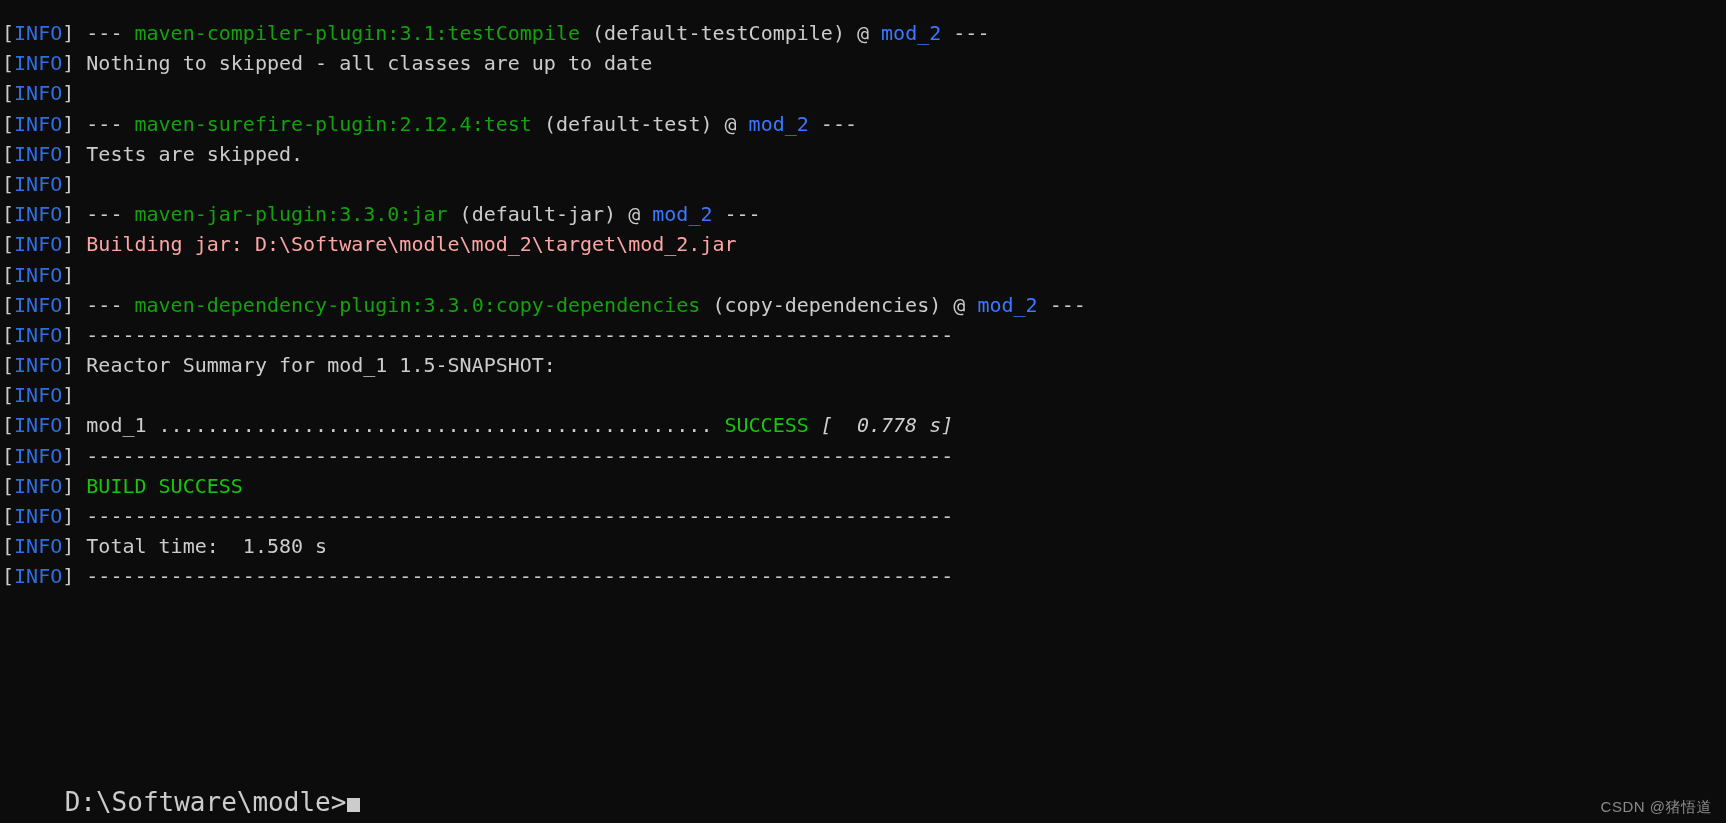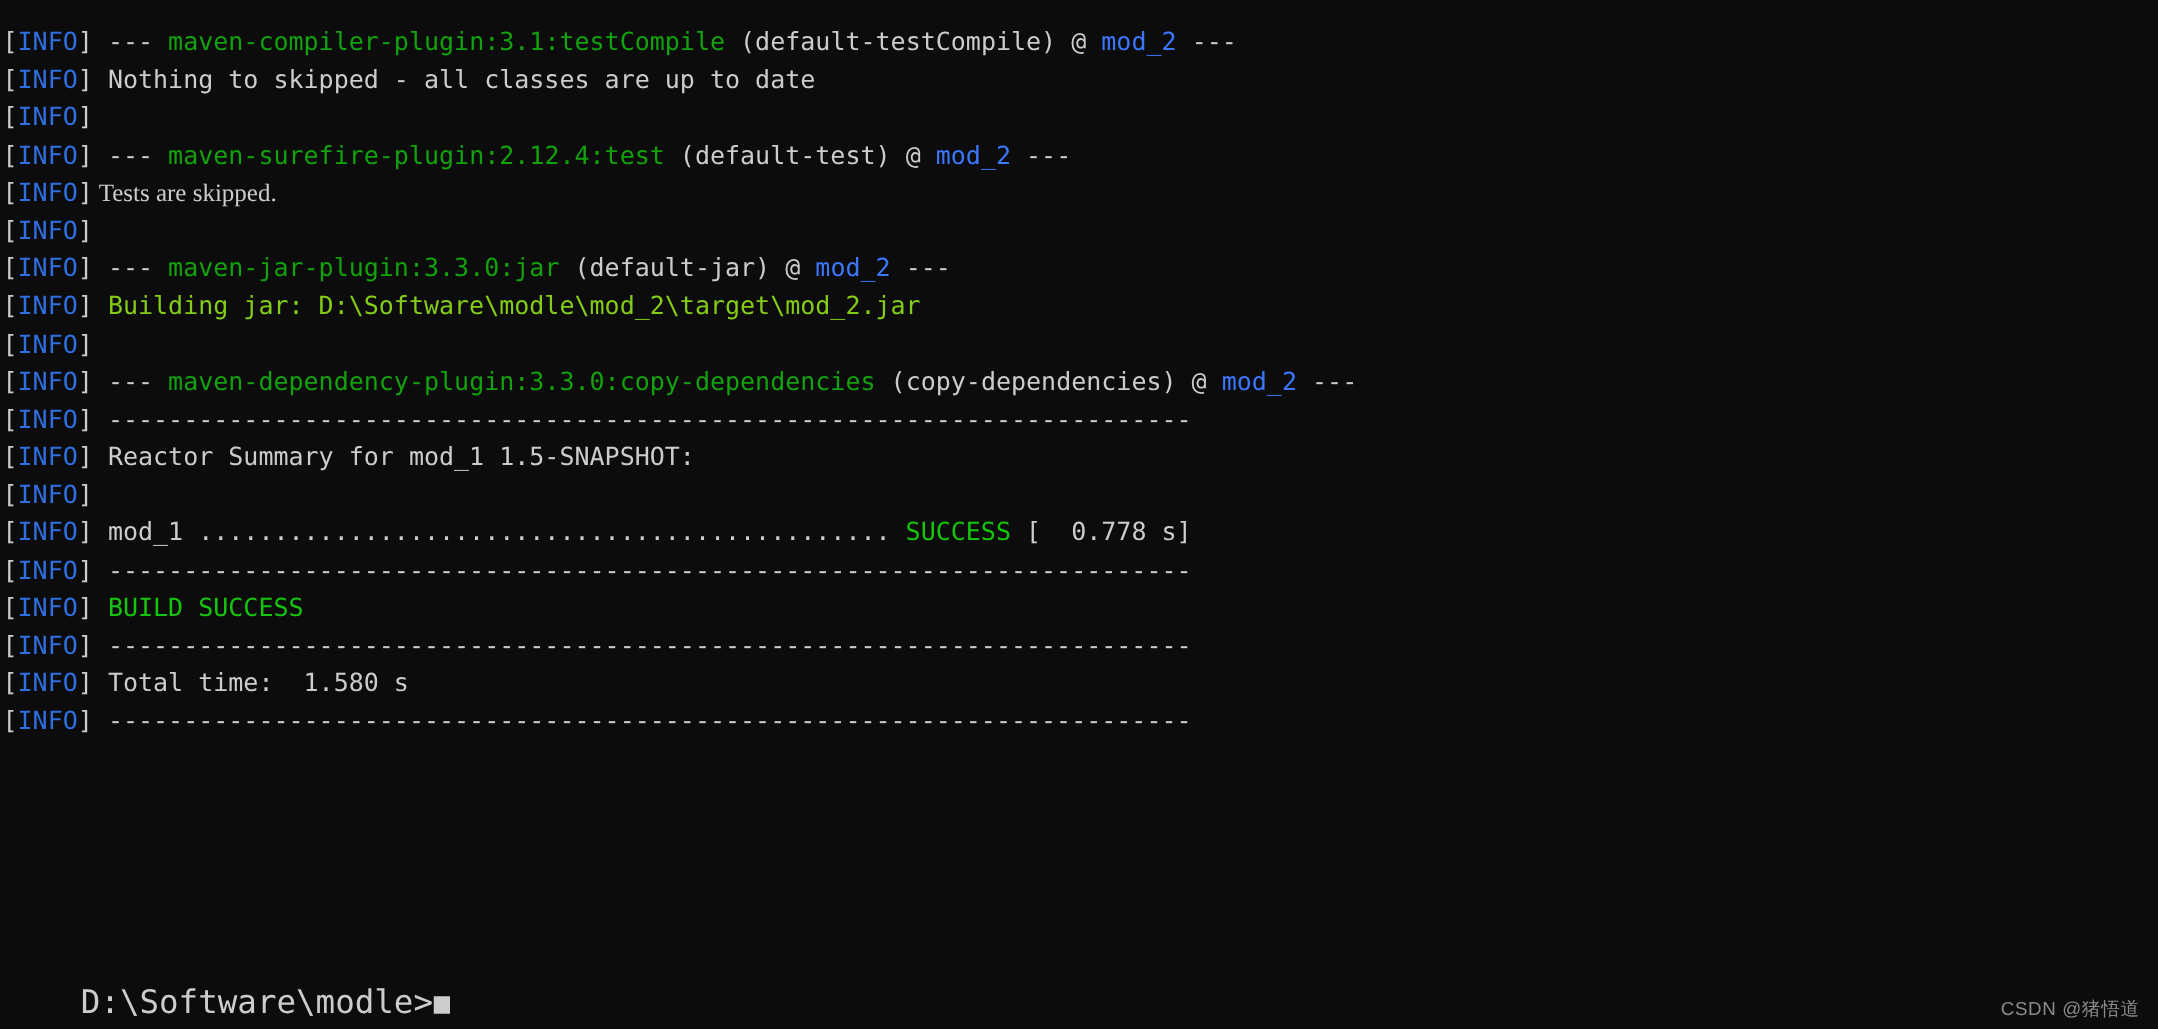--- a/index.html
+++ b/index.html
@@ -72,30 +72,30 @@
 </head>
 <body>
 
 <div id="terminal">
   <div id="log-output">
       <div class="line first-line-clip" id="line-00-clipped"><span><span class="tag-bracket">[</span><span class="info">INFO</span><span class="tag-bracket">]</span><span style="color: rgb(204, 204, 204);"></span></span></div>
       <div class="line" id="line-01-compiler-goal"><span class="tag-bracket">[</span><span class="info">INFO</span><span class="tag-bracket">]</span><span style="color: rgb(204, 204, 204);"> --- </span><span style="color: rgb(19, 161, 14);">maven-compiler-plugin:3.1:testCompile</span><span style="color: rgb(204, 204, 204);"> (default-testCompile)</span><span style="color: rgb(204, 204, 204);"> @ </span><span style="color: rgb(59, 120, 255);">mod_2</span><span style="color: rgb(204, 204, 204);"> ---</span></div>
       <div class="line" id="line-02-nothing-to-compile"><span class="tag-bracket">[</span><span class="info">INFO</span><span class="tag-bracket">]</span><span style="color: rgb(204, 204, 204);"> Nothing to skipped - all classes are up to date</span></div>
       <div class="line" id="line-03-blank"><span class="tag-bracket">[</span><span class="info">INFO</span><span class="tag-bracket">]</span></div>
       <div class="line" id="line-04-surefire-goal"><span class="tag-bracket">[</span><span class="info">INFO</span><span class="tag-bracket">]</span><span style="color: rgb(204, 204, 204);"> --- </span><span style="color: rgb(19, 161, 14);">maven-surefire-plugin:2.12.4:test</span><span style="color: rgb(204, 204, 204);"> (default-test)</span><span style="color: rgb(204, 204, 204);"> @ </span><span style="color: rgb(59, 120, 255);">mod_2</span><span style="color: rgb(204, 204, 204);"> ---</span></div>
-      <div class="line" id="line-05-tests-skipped"><span class="tag-bracket">[</span><span class="info">INFO</span><span class="tag-bracket">]</span><span style="color: rgb(204, 204, 204); font-family: Liberation Serif, serif;"> Tests are skipped.</span></div>
+      <div class="line" id="line-05-tests-skipped"><span class="tag-bracket">[</span><span class="info">INFO</span><span class="tag-bracket">]</span><span style="color: rgb(204, 204, 204);"> Tests are skipped.</span></div>
       <div class="line" id="line-06-blank"><span class="tag-bracket">[</span><span class="info">INFO</span><span class="tag-bracket">]</span></div>
       <div class="line" id="line-07-jar-goal"><span class="tag-bracket">[</span><span class="info">INFO</span><span class="tag-bracket">]</span><span style="color: rgb(204, 204, 204);"> --- </span><span style="color: rgb(19, 161, 14);">maven-jar-plugin:3.3.0:jar</span><span style="color: rgb(204, 204, 204);"> (default-jar)</span><span style="color: rgb(204, 204, 204);"> @ </span><span style="color: rgb(59, 120, 255);">mod_2</span><span style="color: rgb(204, 204, 204);"> ---</span></div>
-      <div class="line" id="line-08-building-jar"><span class="tag-bracket">[</span><span class="info">INFO</span><span class="tag-bracket">]</span><span style="color: #84cc16;"> Building jar: D:\Software\modle\mod_2\target\mod_2.jar</span></div>
+      <div class="line" id="line-08-building-jar"><span class="tag-bracket">[</span><span class="info">INFO</span><span class="tag-bracket">]</span><span style="color: #fca5a5;"> Building jar: D:\Software\modle\mod_2\target\mod_2.jar</span></div>
       <div class="line" id="line-09-blank"><span class="tag-bracket">[</span><span class="info">INFO</span><span class="tag-bracket">]</span></div>
       <div class="line" id="line-10-dependency-goal"><span class="tag-bracket">[</span><span class="info">INFO</span><span class="tag-bracket">]</span><span style="color: rgb(204, 204, 204);"> --- </span><span style="color: rgb(19, 161, 14);">maven-dependency-plugin:3.3.0:copy-dependencies</span><span style="color: rgb(204, 204, 204);"> (copy-dependencies)</span><span style="color: rgb(204, 204, 204);"> @ </span><span style="color: rgb(59, 120, 255);">mod_2</span><span style="color: rgb(204, 204, 204);"> ---</span></div>
       <div class="line" id="line-12-separator"><span class="tag-bracket">[</span><span class="info">INFO</span><span class="tag-bracket">]</span><span style="color: rgb(204, 204, 204);"> ------------------------------------------------------------------------</span></div>
       <div class="line" id="line-13-reactor-summary"><span class="tag-bracket">[</span><span class="info">INFO</span><span class="tag-bracket">]</span><span style="color: rgb(204, 204, 204);"> Reactor Summary for mod_1 1.5-SNAPSHOT:</span></div>
       <div class="line" id="line-14-blank"><span class="tag-bracket">[</span><span class="info">INFO</span><span class="tag-bracket">]</span></div>
-      <div class="line" id="line-15-mod1-result"><span class="tag-bracket">[</span><span class="info">INFO</span><span class="tag-bracket">]</span><span style="color: rgb(204, 204, 204);"> mod_1 .............................................. </span><span style="color: rgb(22, 198, 12);">SUCCESS</span><span style="color: rgb(204, 204, 204);"> [  0.778 s]</span></div>
+      <div class="line" id="line-15-mod1-result"><span class="tag-bracket">[</span><span class="info">INFO</span><span class="tag-bracket">]</span><span style="color: rgb(204, 204, 204);"> mod_1 .............................................. </span><span style="color: rgb(22, 198, 12);">SUCCESS</span><span style="color: rgb(204, 204, 204); font-style: italic;"> [  0.778 s]</span></div>
       <div class="line" id="line-17-separator"><span class="tag-bracket">[</span><span class="info">INFO</span><span class="tag-bracket">]</span><span style="color: rgb(204, 204, 204);"> ------------------------------------------------------------------------</span></div>
       <div class="line" id="line-18-build-success"><span class="tag-bracket">[</span><span class="info">INFO</span><span class="tag-bracket">]</span><span style="color: rgb(22, 198, 12); margin-top: 10px;"> BUILD SUCCESS</span></div>
       <div class="line" id="line-19-separator"><span class="tag-bracket">[</span><span class="info">INFO</span><span class="tag-bracket">]</span><span style="color: rgb(204, 204, 204);"> ------------------------------------------------------------------------</span></div>
       <div class="line" id="line-20-total-time"><span class="tag-bracket">[</span><span class="info">INFO</span><span class="tag-bracket">]</span><span style="color: rgb(204, 204, 204);"> Total time:  1.580 s</span></div>
       <div class="line" id="line-22-separator"><span class="tag-bracket">[</span><span class="info">INFO</span><span class="tag-bracket">]</span><span style="color: rgb(204, 204, 204);"> ------------------------------------------------------------------------</span></div>
     </div>
 
   <div id="prompt-line">
     <span>D:\Software\modle</span><span>&gt;</span><span class="cursor"></span>
   </div>

